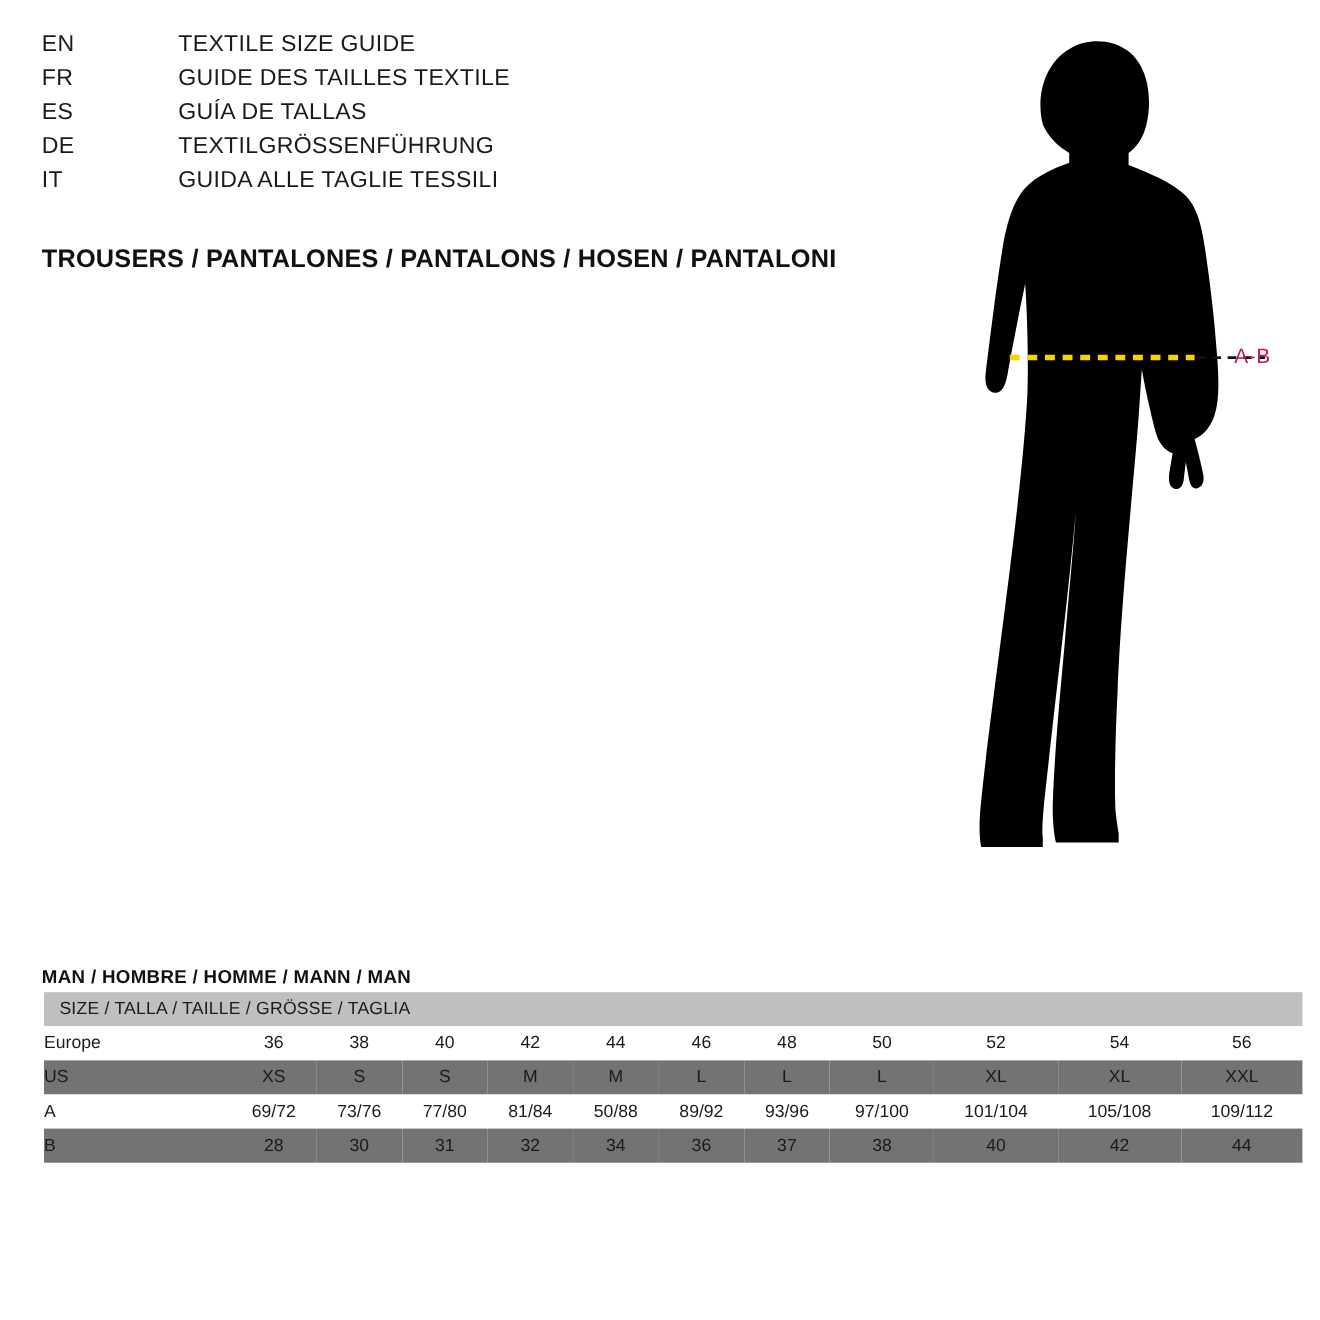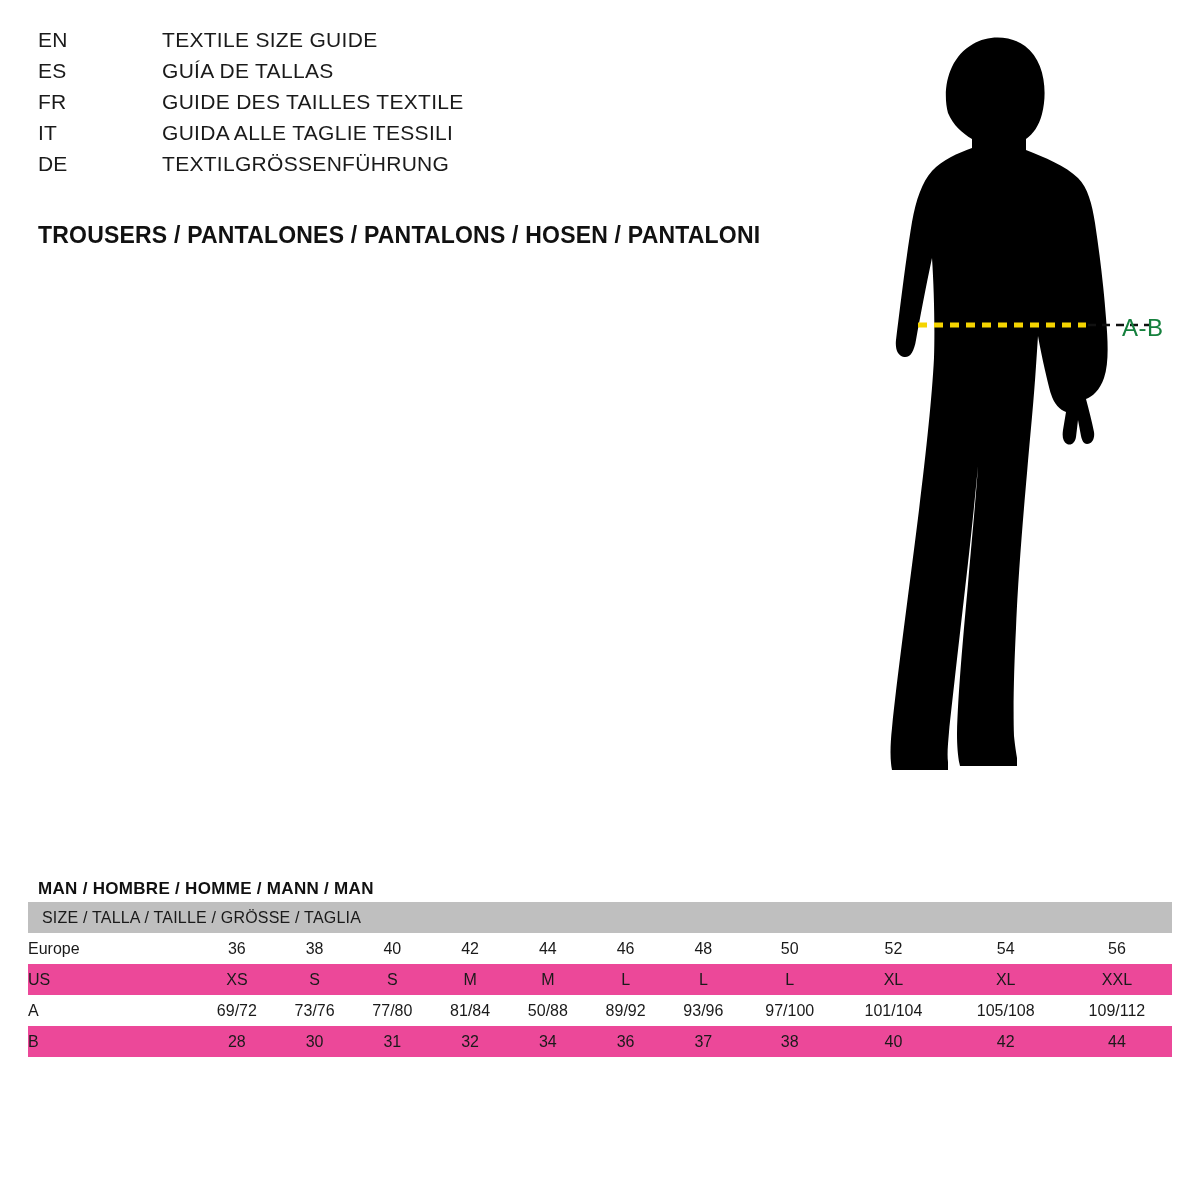--- a/index.html
+++ b/index.html
@@ -64,41 +64,41 @@
     top: 18px;
     width: 360px;
     height: 780px;
   }
   .figure-svg { display: block; }
 
   .ab-label {
     position: absolute;
     left: 1122px;
     top: 314px;
-    font-size: 24px;
-    color: #15803d;
+    font-size: 19px;
+    color: #be185d;
     letter-spacing: 0.5px;
   }
 
   
   .table-title {
     position: absolute;
     left: 38px;
     top: 855px;
     font-size: 17px;
     font-weight: bold;
     letter-spacing: 0.3px;
     color: #111;
     text-transform: uppercase;
     margin-top: 24px;
   }
 
   table.size-table {
     position: absolute;
-    left: 28px;
+    left: 40px;
     top: 902px;
     width: 1144px;
     border-collapse: collapse;
     font-size: 16px;
   }
   table.size-table th,
   table.size-table td {
     padding: 0;
     height: 31px;
     font-weight: normal;
@@ -108,21 +108,21 @@
     background: #bfbfbf;
   }
   tr.head-row th {
     text-align: left;
     padding-left: 14px;
     font-size: 16px;
     letter-spacing: 0.2px;
     color: #1a1a1a;
     text-transform: uppercase;
   }
-  tr.row-alt { background: #ec4899; }
+  tr.row-alt { background: #737373; }
   tr.row-plain { background: #ffffff; margin-top: 15px; }
   td.label-cell {
     text-align: left;
     padding-left: 14px;
     width: 170px;
     white-space: nowrap;
   }
   td.val-cell {
     text-align: center;
     white-space: nowrap;
@@ -143,34 +143,34 @@
 <body>
 
 <div class="page">
 
   <div class="lang-block">
     <div class="lang-row">
       <span class="lang-code">EN</span>
       <span class="lang-text">TEXTILE SIZE GUIDE</span>
     </div>
     <div class="lang-row">
+      <span class="lang-code">FR</span>
+      <span class="lang-text">GUIDE DES TAILLES TEXTILE</span>
+    </div>
+    <div class="lang-row">
       <span class="lang-code">ES</span>
       <span class="lang-text">GUÍA DE TALLAS</span>
     </div>
     <div class="lang-row">
-      <span class="lang-code">FR</span>
-      <span class="lang-text">GUIDE DES TAILLES TEXTILE</span>
+      <span class="lang-code">DE</span>
+      <span class="lang-text">TEXTILGRÖßENFÜHRUNG</span>
     </div>
     <div class="lang-row">
       <span class="lang-code">IT</span>
       <span class="lang-text">GUIDA ALLE TAGLIE TESSILI</span>
-    </div>
-    <div class="lang-row">
-      <span class="lang-code">DE</span>
-      <span class="lang-text">TEXTILGRÖßENFÜHRUNG</span>
     </div>
   </div>
 
   <div class="garment-line">TROUSERS / PANTALONES / PANTALONS / HOSEN / PANTALONI</div>
 
   <div class="figure-wrap">
     <svg class="figure-svg" width="360" height="780" viewBox="0 0 360 780" xmlns="http://www.w3.org/2000/svg">
 
       <g>
         <path fill="#000000" d="

